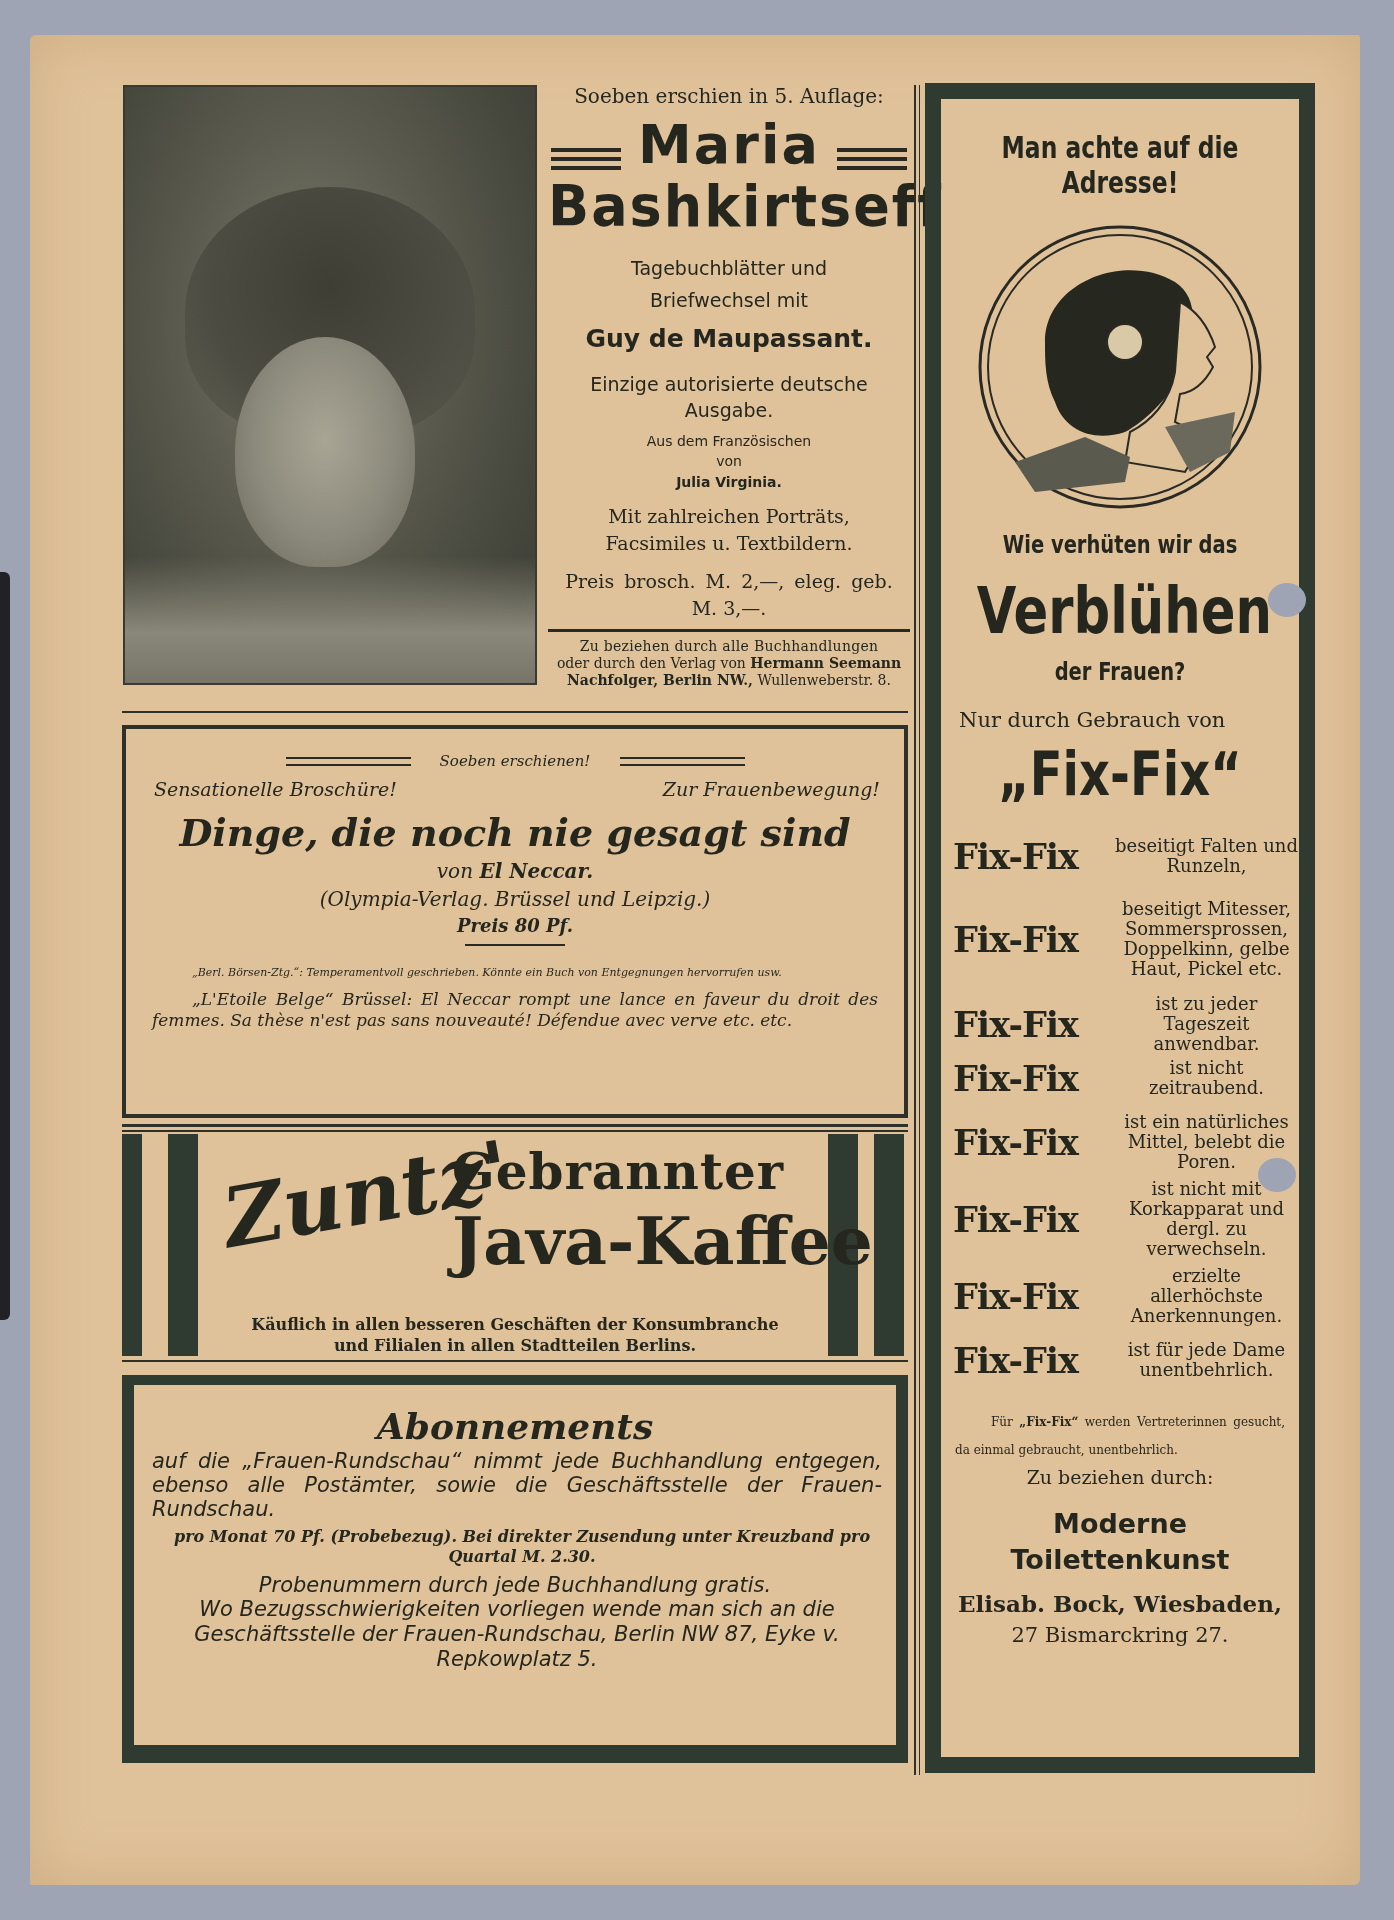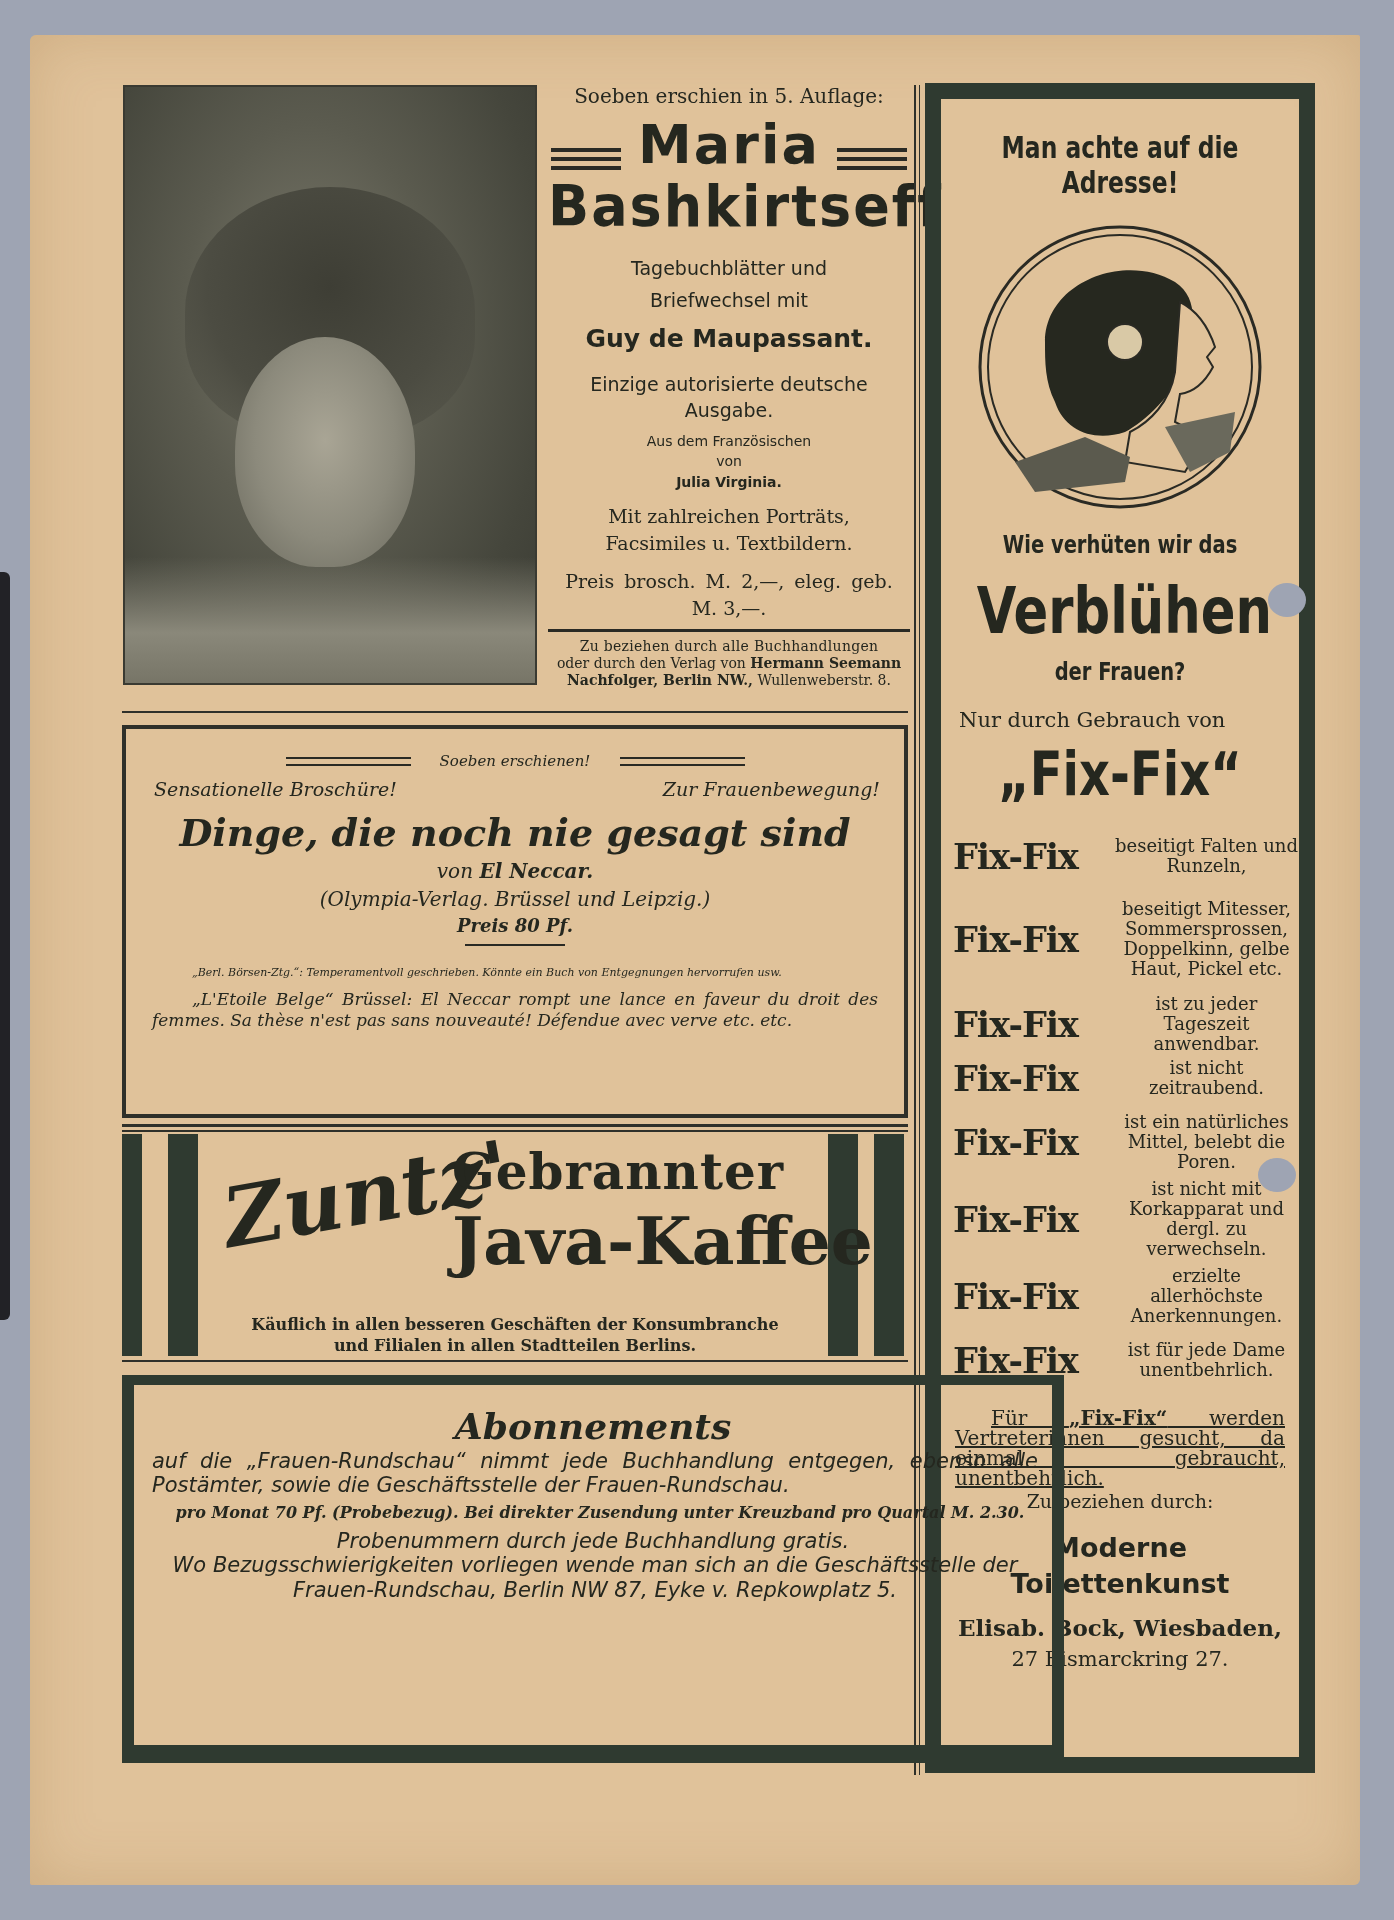--- a/index.html
+++ b/index.html
@@ -44,21 +44,21 @@
   .fxdesc{font-size:18px;line-height:20px;text-align:center;width:185px;}
   
   .hr-top{position:absolute;left:122px;top:711px;width:786px;height:2px;background:#2f302a;}
   .soeben{position:absolute;left:122px;top:725px;width:786px;height:393px;border:4px solid #2f302a;box-sizing:border-box;}
   .it{font-style:italic;}
   
   .kaffee{position:absolute;left:122px;top:1124px;width:786px;height:242px;}
   .kbar{position:absolute;top:10px;width:30px;height:222px;background:#2f3a30;}
   .klines{position:absolute;left:0;width:786px;height:3px;background:#2f302a;}
   
-  .abo{position:absolute;left:122px;top:1375px;width:942px;height:388px;border:12px solid #2f3a30;border-top-width:10px;border-bottom-width:18px;box-sizing:border-box;}
+  .abo{position:absolute;left:122px;top:1375px;width:786px;height:388px;border:12px solid #2f3a30;border-top-width:10px;border-bottom-width:18px;box-sizing:border-box;}
   .hole{position:absolute;width:38px;height:34px;border-radius:50%;background:#9ea4b3;}
 </style>
 </head>
 <body>
 
 <div class="tab"></div>
 <div class="paper"></div>
 
 <div class="photo">
   <div class="shoulder"></div>
@@ -143,21 +143,21 @@
     <div class="fxrow" style="height:76px;">
         <span class="fxname">Fix-Fix</span>
         <span class="fxdesc">erzielte allerhöchste Anerkennungen.</span>
       </div>
     <div class="fxrow" style="height:52px;">
         <span class="fxname">Fix-Fix</span>
         <span class="fxdesc">ist für jede Dame unentbehrlich.</span>
       </div>
   </div>
 
-  <div style="font-size:20px;line-height:20px;text-align:justify;padding:22px 14px 0 14px;text-indent:36px;text-decoration:underline;"><span>Für </span><b>„Fix-Fix“</b><span> werden Vertreterinnen gesucht, da einmal gebraucht, unentbehrlich.</span></div>
+  <div style="font-size:12px;line-height:28px;text-align:justify;padding:22px 14px 0 14px;text-indent:36px;"><span>Für </span><b>„Fix-Fix“</b><span> werden Vertreterinnen gesucht, da einmal gebraucht, unentbehrlich.</span></div>
   <div style="font-size:19px;margin-top:2px;">Zu beziehen durch:</div>
   <div style="font-family:'DejaVu Sans',sans-serif;font-weight:bold;font-size:27px;margin-top:18px;line-height:36px;">Moderne</div>
   <div style="font-family:'DejaVu Sans',sans-serif;font-weight:bold;font-size:27px;line-height:36px;">Toilettenkunst</div>
   <div style="font-family:'DejaVu Serif',serif;font-weight:bold;font-size:23px;margin-top:12px;">Elisab. Bock, Wiesbaden,</div>
   <div style="font-size:21px;margin-top:6px;">27 Bismarckring 27.</div>
 </div>
 
 <div class="hole" style="left:1268px;top:583px;"></div>
 <div class="hole" style="left:1258px;top:1158px;"></div>
 

